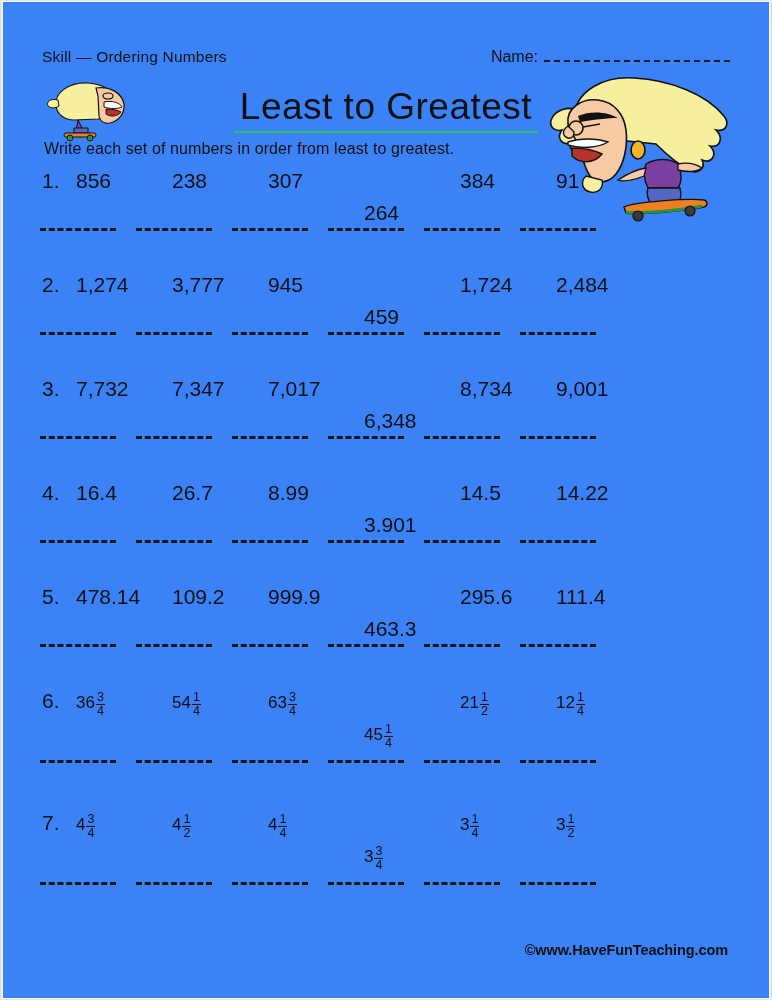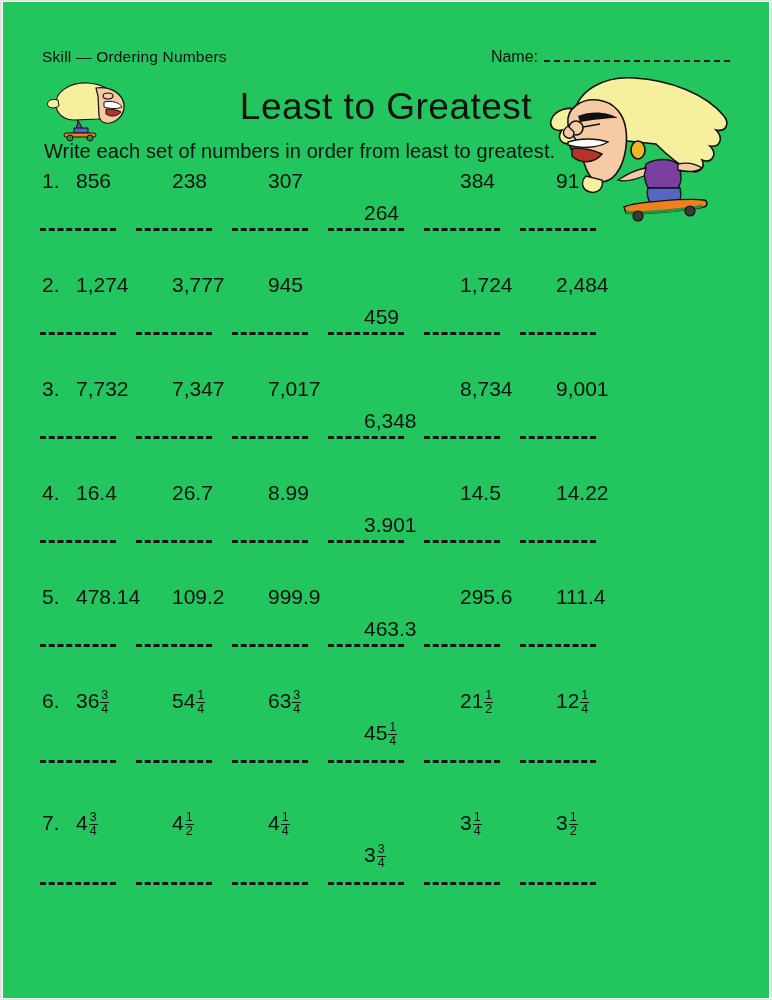--- a/index.html
+++ b/index.html
@@ -4,21 +4,21 @@
 <style>
   html, body {
     margin: 0;
     padding: 0;
     background: #b8b8b8;
   }
   .page {
     position: relative;
     width: 772px;
     height: 1000px;
-    background: #22c55e;
+    background: #3b82f6;
     overflow: hidden;
     font-family: "Liberation Sans", sans-serif;
     color: #111;
     box-sizing: border-box;
   }
   
   .edge-left  { position:absolute; left:0;  top:0; width:3px;  height:100%; background:linear-gradient(to right,#d6d6d6,#ffffff); }
   .edge-right { position:absolute; right:0; top:0; width:3px;  height:100%; background:linear-gradient(to left,#d6d6d6,#ffffff); }
   .edge-top   { position:absolute; left:0;  top:0; height:2px; width:100%;  background:linear-gradient(to bottom,#dcdcdc,#ffffff); }
   .edge-bottom{ position:absolute; left:0;  bottom:0; height:2px; width:100%; background:linear-gradient(to top,#dcdcdc,#ffffff); }
@@ -61,21 +61,21 @@
   .title span {
     display: inline-block;
     padding: 0 6px 3px 6px;
     border-bottom: 2px solid #22c55e;
   }
 
   .instructions {
     position: absolute;
     left: 44px;
     top: 140px;
-    font-size: 20px;
+    font-size: 16px;
     letter-spacing: 0.1px;
   }
 
   
   .rows {
     position: absolute;
     left: 40px;
     top: 166px;
     width: 680px;
   }
@@ -127,21 +127,21 @@
   .blank.b2 { width: 76px; margin-right: 20px; }
   .blank.b3 { width: 76px; margin-right: 20px; }
   .blank.b4 { width: 76px; margin-right: 20px; }
   .blank.b5 { width: 76px; }
 
   
   .mixed {
     display: inline-flex;
     align-items: center;
   }
-  .whole { font-size: 21px; }
+  .whole { font-size: 17px; }
   .frac {
     display: inline-flex;
     flex-direction: column;
     align-items: center;
     font-size: 12.5px;
     line-height: 1.02;
     margin-left: 1px;
     vertical-align: middle;
     position: relative;
     top: 1px;
@@ -477,13 +477,14 @@
         <div class="blank b1"></div>
         <div class="blank b2"></div>
         <div class="blank b3"></div>
         <div class="blank b4"></div>
         <div class="blank b5"></div>
       </div>
     </div>
 
   </div>
 
+  <div class="footer">©www.HaveFunTeaching.com</div>
 </div>
 
 </body></html>

